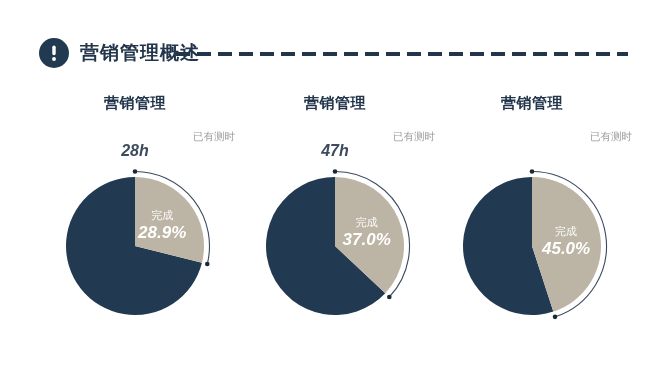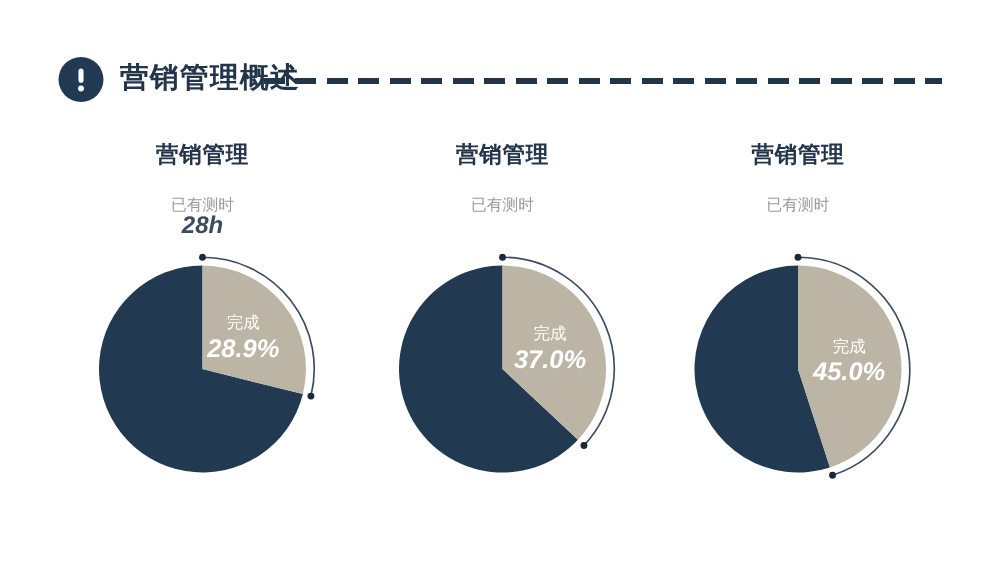--- a/index.html
+++ b/index.html
@@ -90,21 +90,21 @@
     font-weight: bold;
     color: #22354B;
     letter-spacing: 0.5px;
     white-space: nowrap;
   }
   .chart-sublabel {
     position: absolute;
     top: 40px;
     left: 0;
     width: 200px;
-    text-align: center;
+    text-align: right;
     font-size: 10.5px;
     color: #9a9a99;
     white-space: nowrap;
     font-family: Liberation Serif, serif;
   }
   .chart-hours {
     position: absolute;
     top: 52px;
     left: 0;
     width: 200px;
@@ -175,20 +175,21 @@
         <circle id="p0-dot-b" r="2.3" fill="#1b2836" cx="172.27" cy="102.07"></circle>
         <text id="p0-t1" class="slice-label-complete" text-anchor="middle" x="127.2" y="56.8">完成</text>
         <text id="p0-t2" class="slice-label-pct" text-anchor="middle" x="127.2" y="75.8">28.9%</text>
       </svg>
     </div>
   </div>
 
   <div class="chart-col col-1">
     <div class="chart-title">营销管理</div>
     <div class="chart-sublabel">已有测时</div>
+    <div class="chart-hours">47h</div>
 
     <div class="pie-wrap">
       <svg viewBox="0 0 200 170">
         <g>
           <path id="p1-rest" d="M 100 84 L 150.30 131.23 A 69 69 0 1 1 100.00 15.00 Z" fill="#223A51"></path>
           <path id="p1-done" d="M 100 84 L 100.00 15.00 A 69 69 0 0 1 150.30 131.23 Z" fill="#BCB4A4"></path>
         </g>
         <path id="p1-arc" fill="none" stroke="#3b4a5e" stroke-width="1.1" d="M 100.00 9.50 A 74.5 74.5 0 0 1 154.31 135.00"></path>
         <circle id="p1-dot-a" r="2.3" fill="#1b2836" cx="100.00" cy="9.50"></circle>
         <circle id="p1-dot-b" r="2.3" fill="#1b2836" cx="154.31" cy="135.00"></circle>

